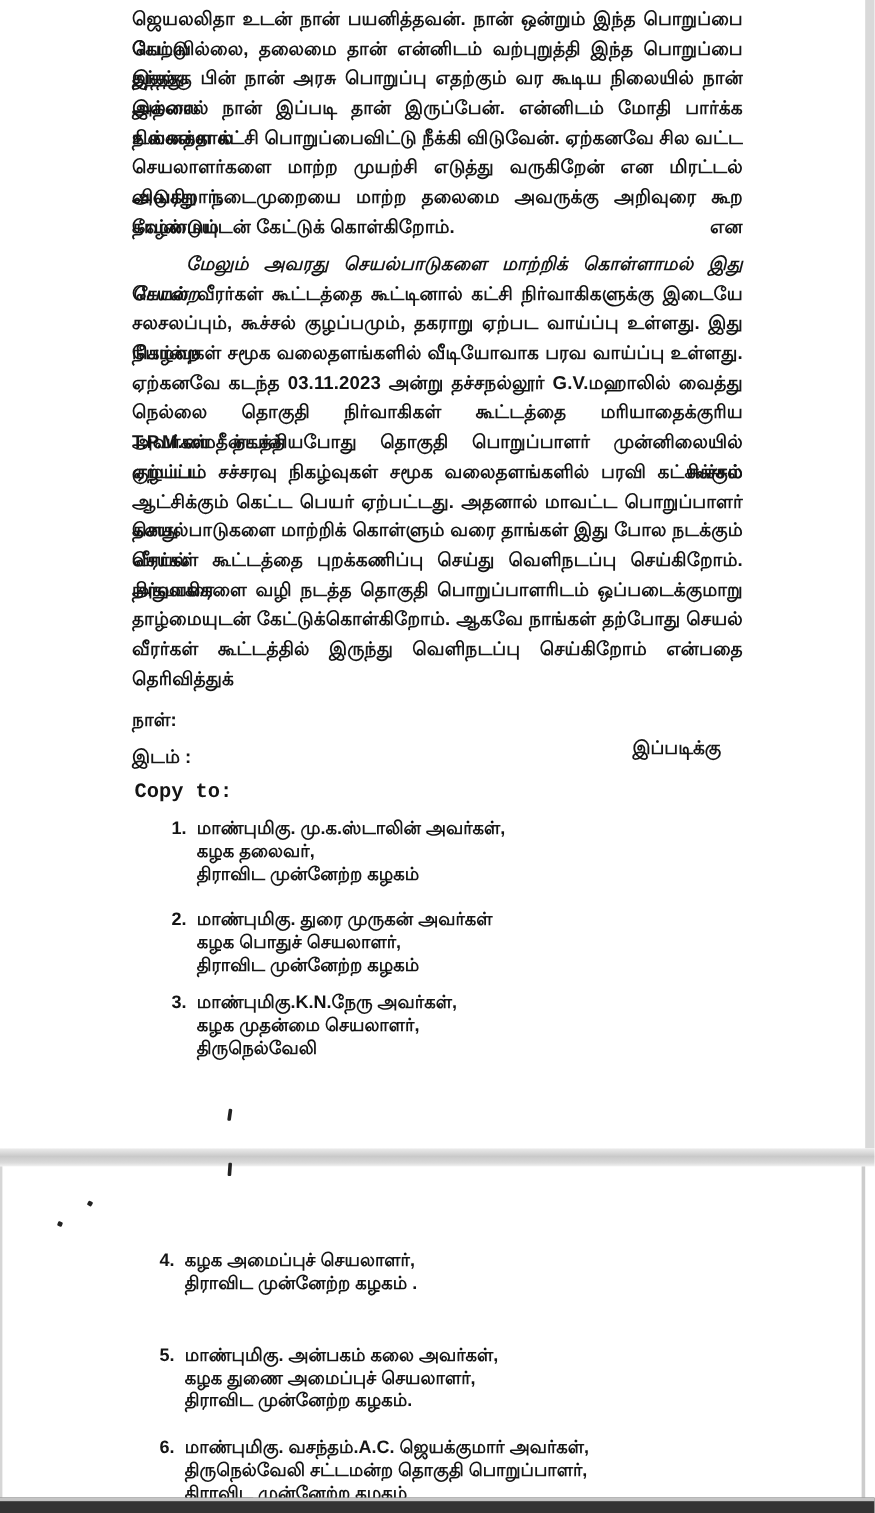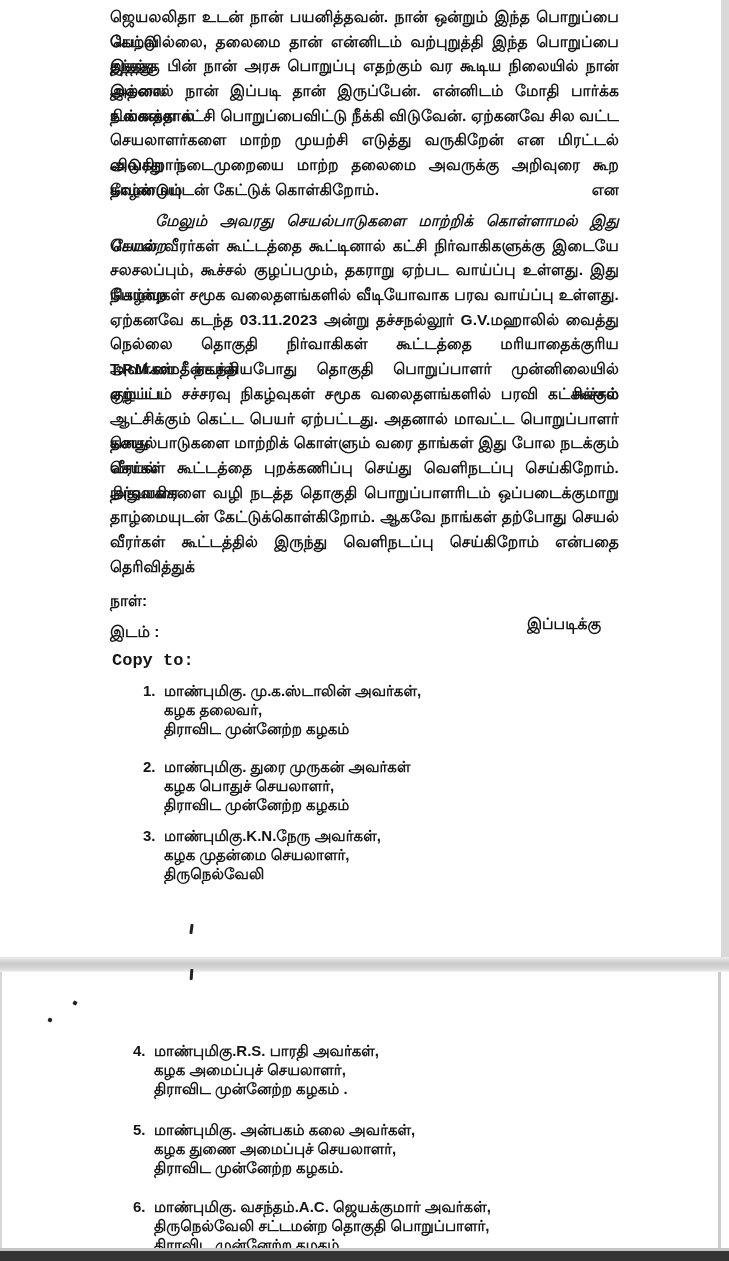--- a/index.html
+++ b/index.html
@@ -167,21 +167,20 @@
   <div class="left-line-bottom"></div>
 
   <div class="artifact a1"></div>
   <div class="artifact a2"></div>
   <div class="artifact a3"></div>
   <div class="artifact a4"></div>
 
   <div class="recip" style="left:133px;top:1041px;">
     <span class="num">4.</span>
     <span class="rlines">
-      <span class="rl">மாண்புமிகு.R.S. பாரதி அவர்கள்,</span>
       <span class="rl">கழக அமைப்புச் செயலாளர்,</span>
       <span class="rl">திராவிட முன்னேற்ற கழகம் .</span>
     </span>
   </div>
 
   <div class="recip" style="left:133px;top:1120px;">
     <span class="num">5.</span>
     <span class="rlines">
       <span class="rl">மாண்புமிகு. அன்பகம் கலை அவர்கள்,</span>
       <span class="rl">கழக துணை அமைப்புச் செயலாளர்,</span>

